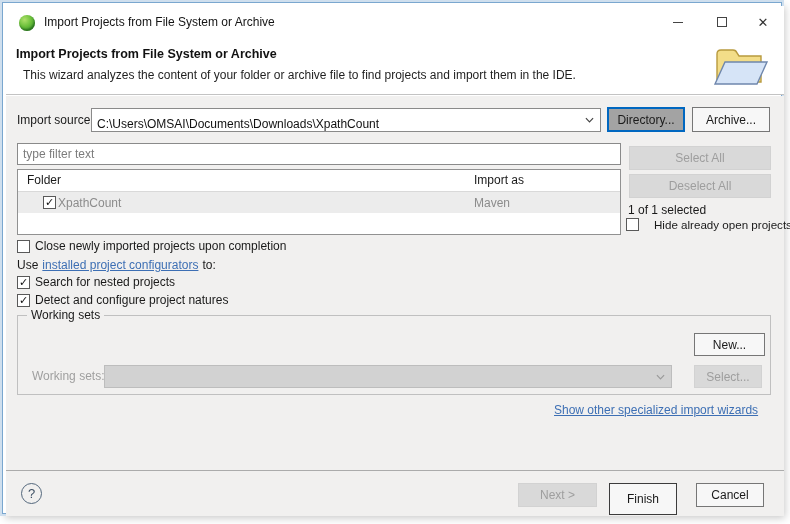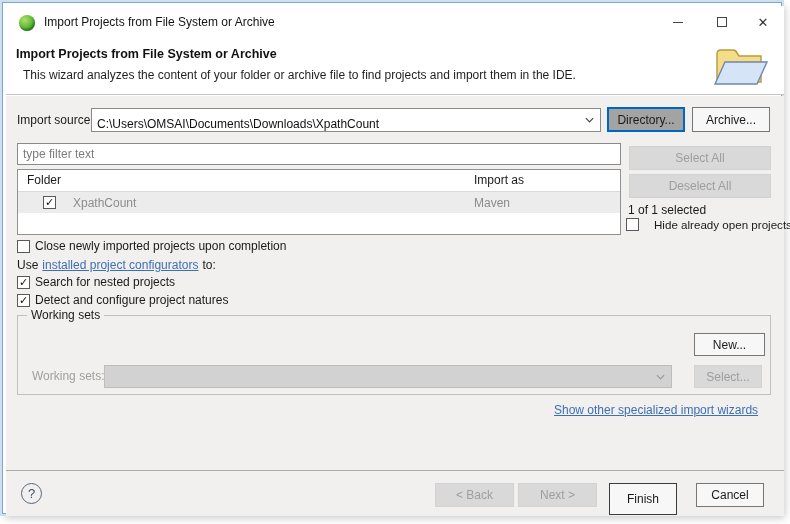--- a/index.html
+++ b/index.html
@@ -102,21 +102,21 @@
 
     <div class="table">
       <div class="thead">
         <span class="th" style="left:9px;">Folder</span>
         <span class="th" style="left:456px;">Import as</span>
       </div>
       <div class="trow">
         <span class="cb" style="margin-left:25px;">
           <span>✓</span>
         </span>
-        <span class="graytxt" style="margin-left:17px;">XpathCount</span>
+        <span class="graytxt" style="margin-left:2px;">XpathCount</span>
         <span class="graytxt" style="position:absolute; left:456px;">Maven</span>
       </div>
     </div>
 
     <button class="btn disabled" style="left:626px; top:143px; width:142px; height:24px;">Select All</button>
     <button class="btn disabled" style="left:626px; top:171px; width:142px; height:24px;text-align:center;">Deselect All</button>
     <span class="lbl" style="left:625px; top:200px;">1 of 1 selected</span>
     <div class="cbrow" style="left:623px; top:215px; gap:15px;">
       <span class="cb"></span>
       <span style="font-size:11.6px;">Hide already open projects</span>
@@ -156,20 +156,19 @@
       <button class="btn disabled" style="left:676px; top:49px; width:68px; height:23px;">Select...</button>
     </div>
 
     <span class="link" style="position:absolute; left:551px; top:400px; white-space:nowrap;">Show other specialized import wizards</span>
 
     <div class="sep"></div>
     <div class="footer">
       <div class="help-circle">
         <span>?</span>
       </div>
-      <button class="btn disabled" style="left:429px; top:12px; width:79px; height:24px;">&lt; Back</button>
       <button class="btn disabled" style="left:512px; top:12px; width:79px; height:24px;">Next &gt;</button>
       <button class="btn darkborder" style="left:603px; top:12px; width:68px; height:32px;">Finish</button>
       <button class="btn plain" style="left:690px; top:12px; width:68px; height:24px;">Cancel</button>
     </div>
 
   </div>
 </div>
 
 </body></html>

